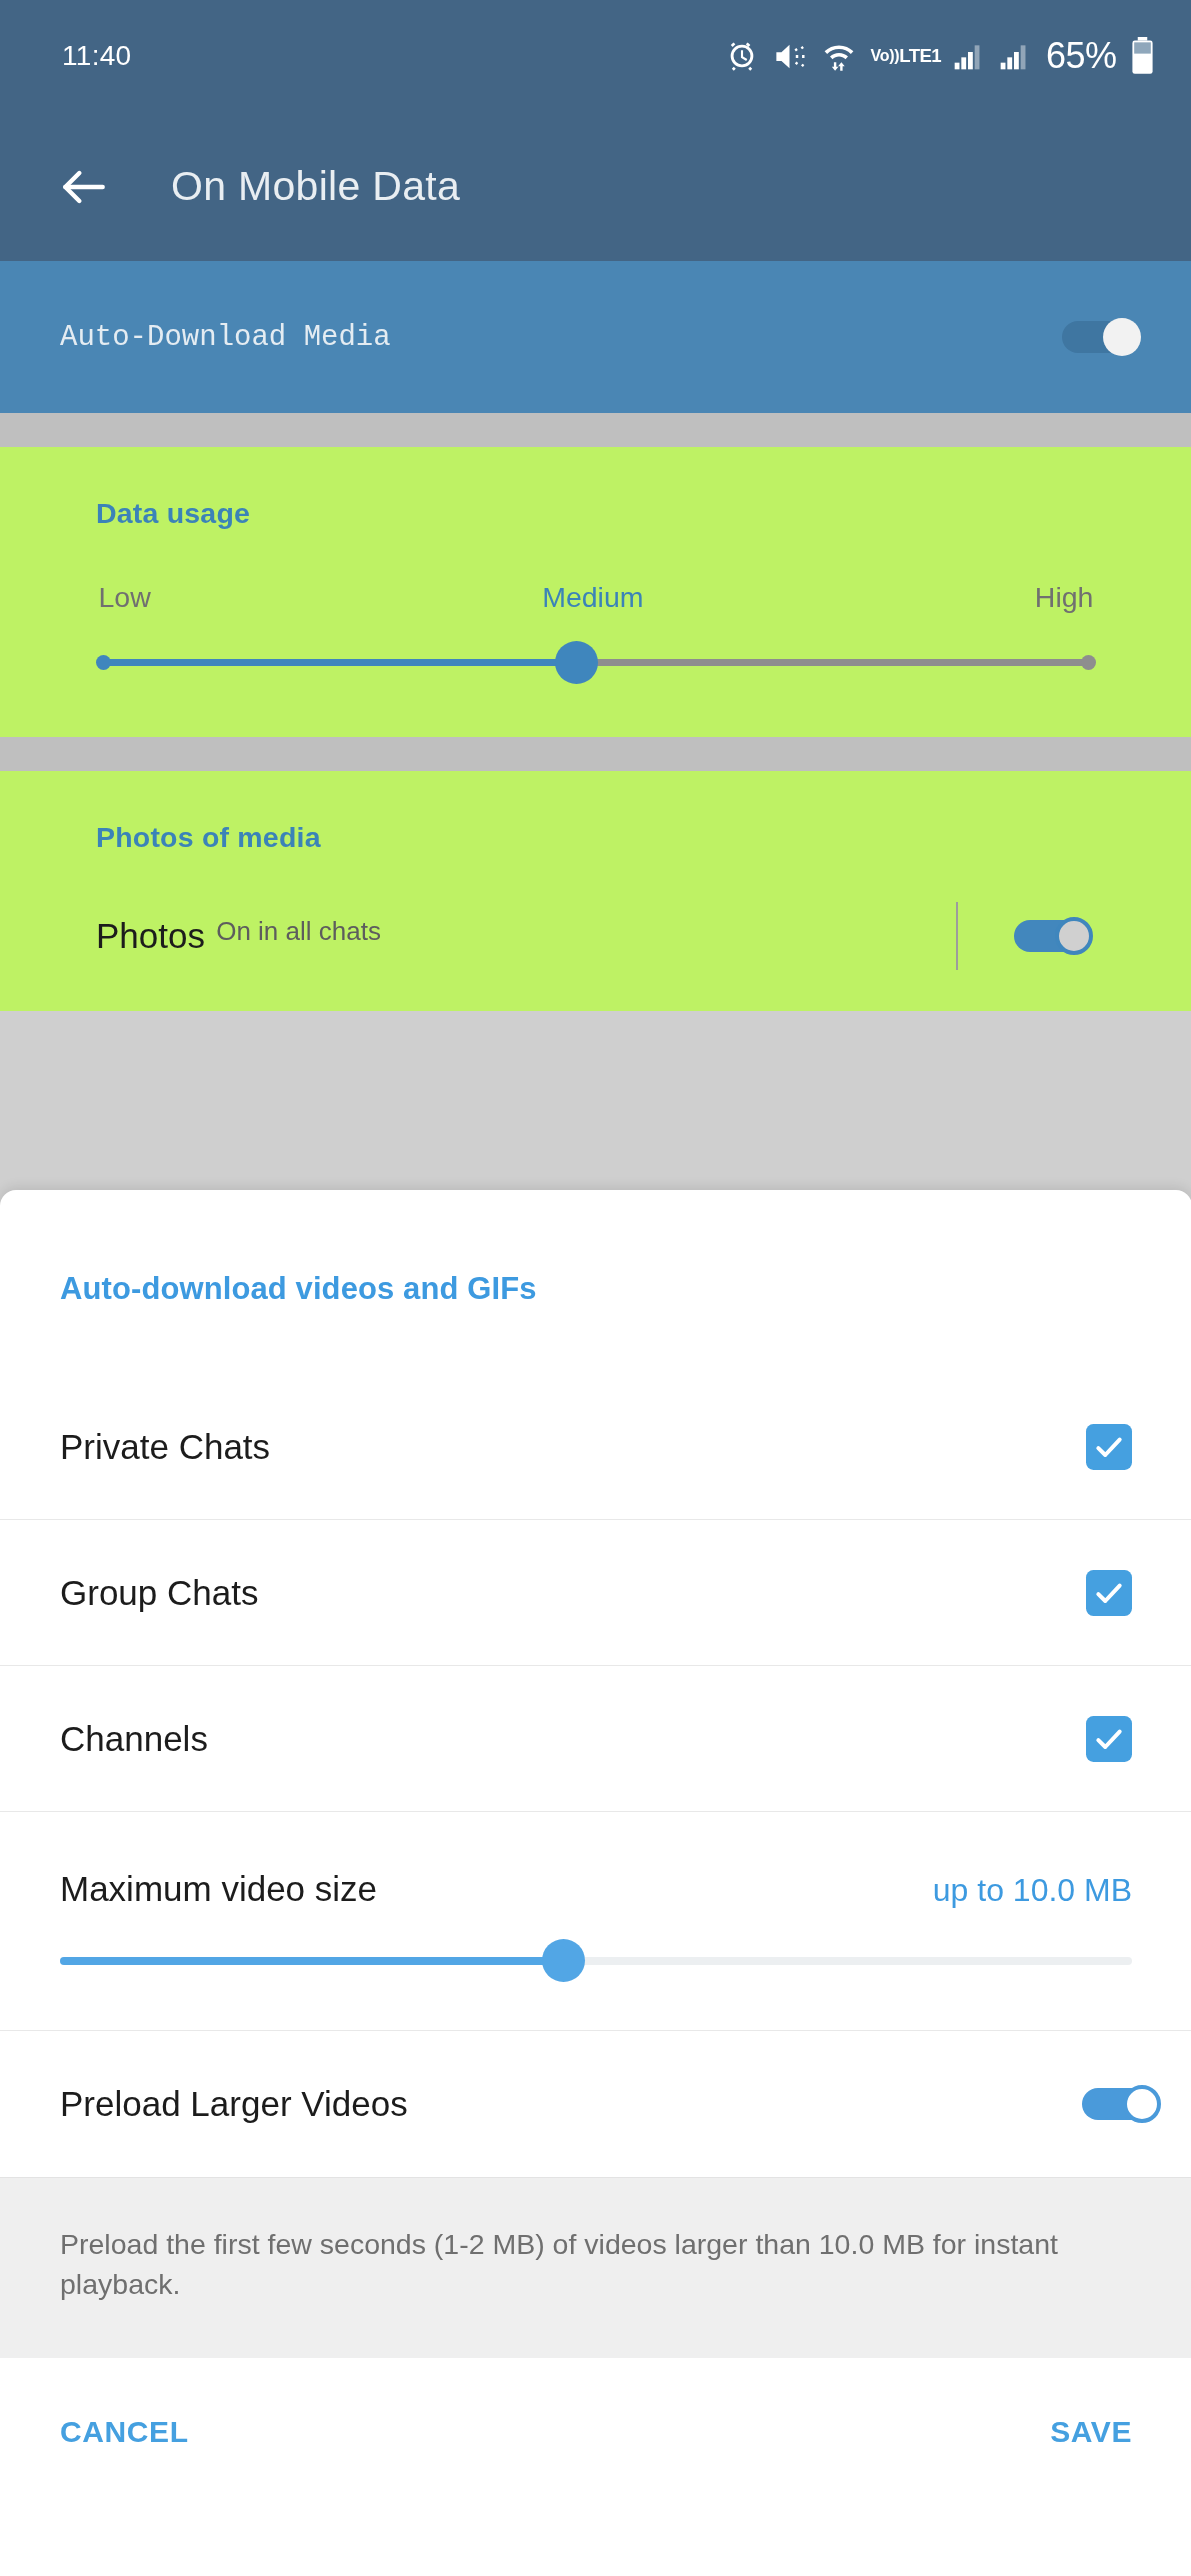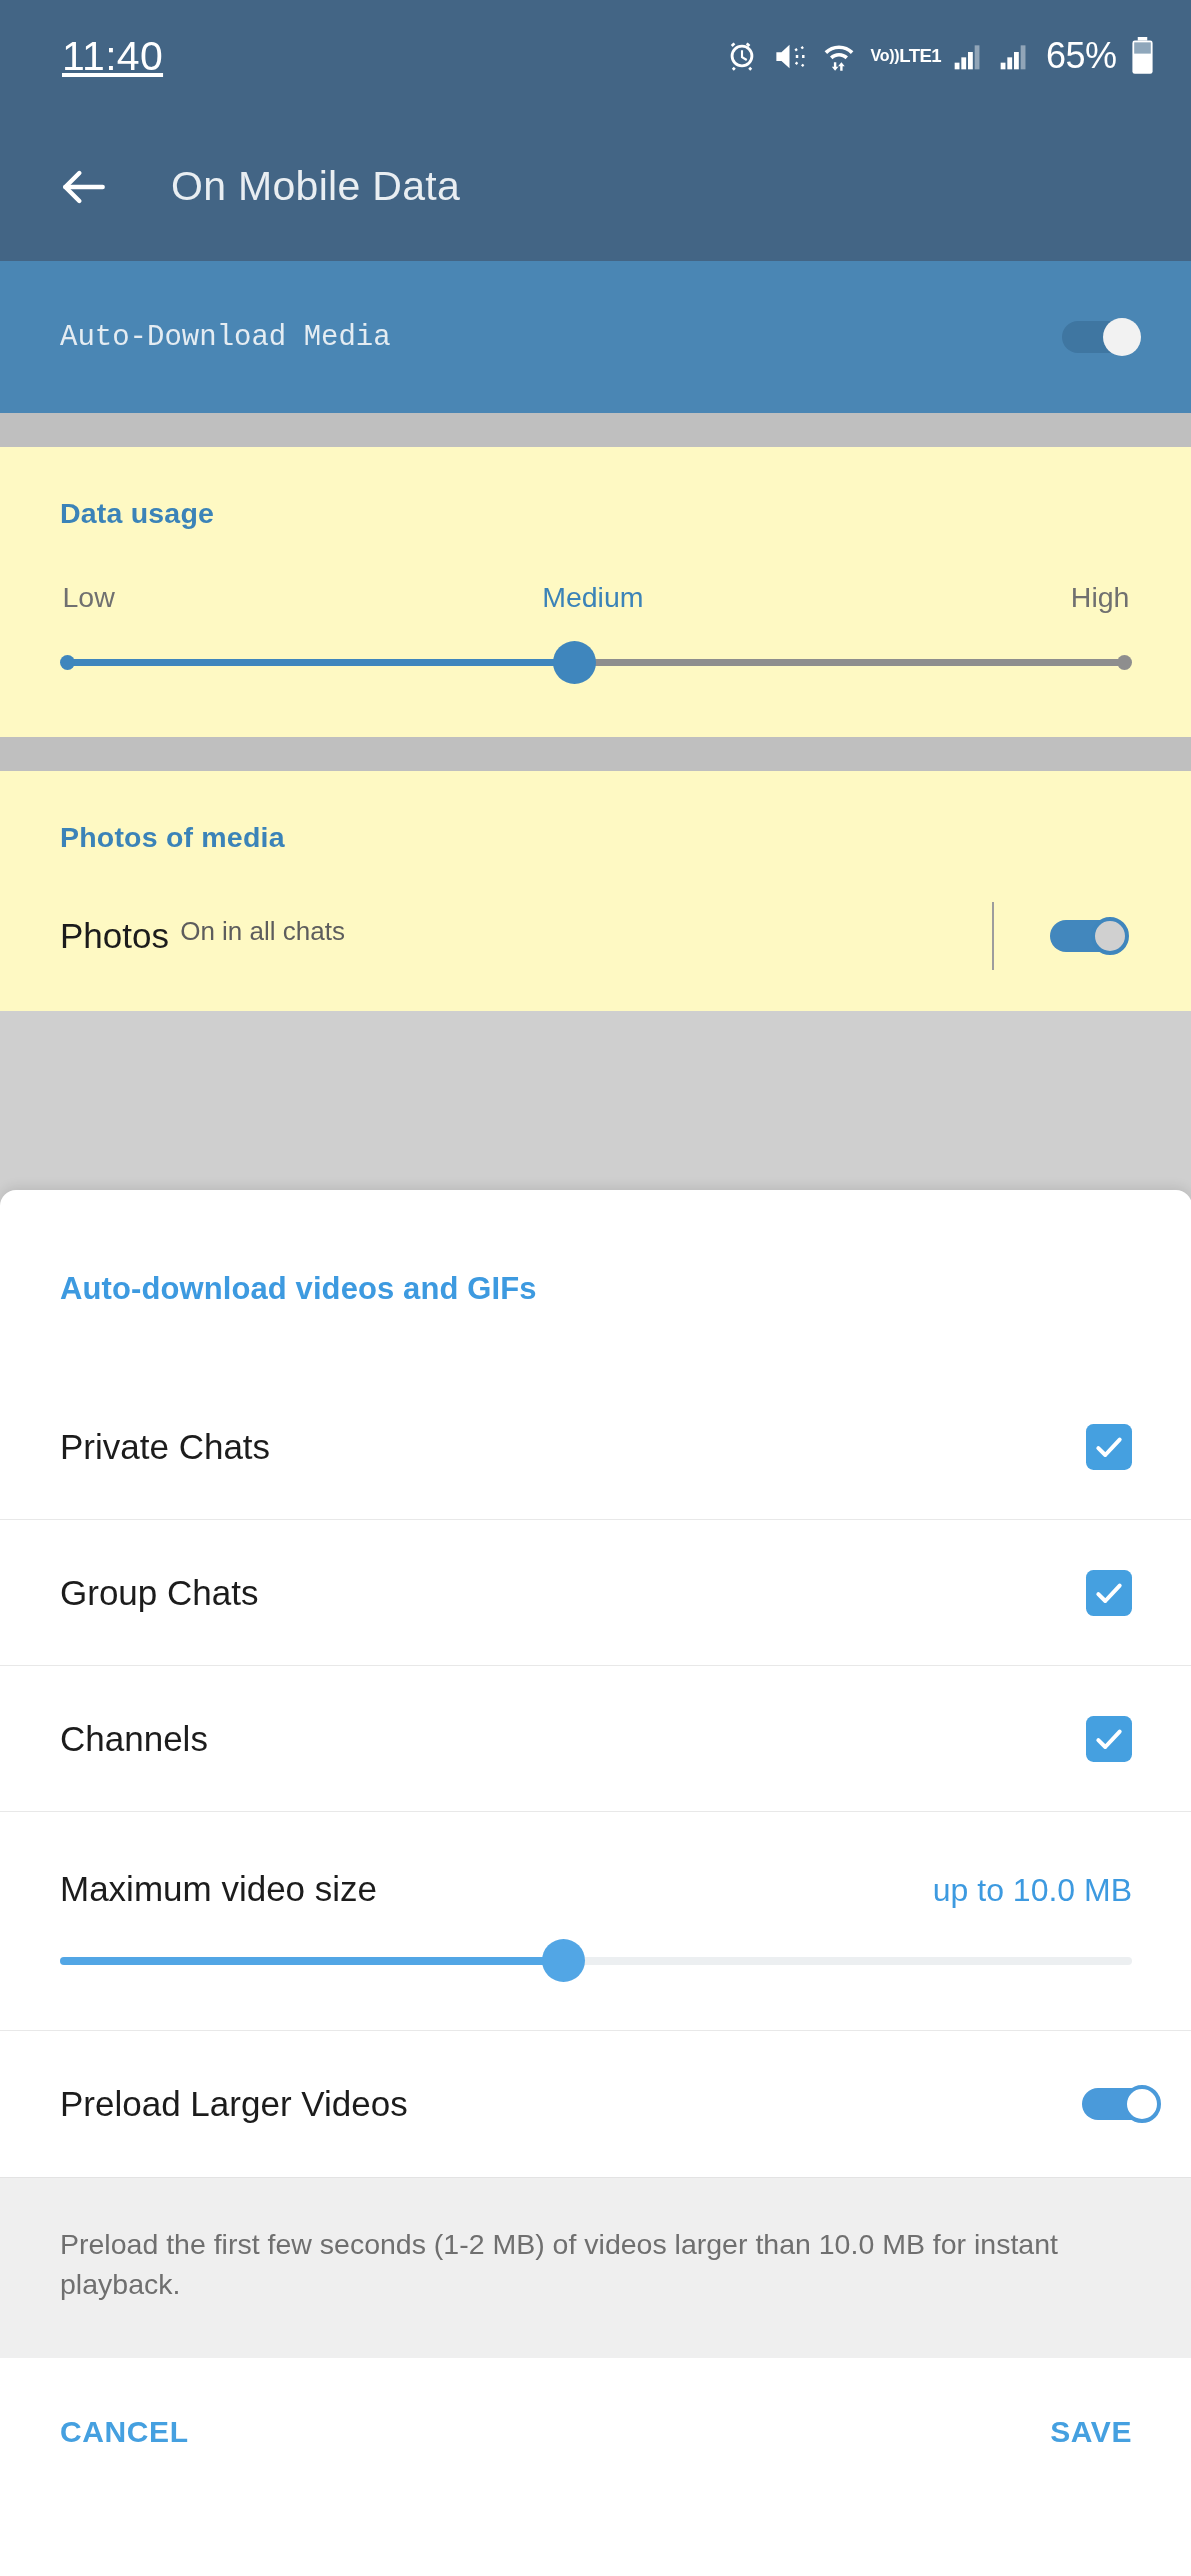--- a/index.html
+++ b/index.html
@@ -23,24 +23,23 @@
   .status-bar {
     position: relative;
     height: 112px;
     background: #436585;
     display: flex;
     align-items: center;
     padding: 0 37px 0 62px;
   }
   .status-time {
     color: #ffffff;
-    font-size: 41px;
+    font-size: 28px;
     letter-spacing: 0.3px;
     font-weight: 400;
-    text-decoration: underline;
   }
   .status-icons {
     margin-left: auto;
     display: flex;
     align-items: center;
     gap: 13.7px;
   }
   .status-icons svg { display: block; }
   .volte-block {
     display: flex;
@@ -121,22 +120,22 @@
 
   .tgl.photos .track { background: #4287bd; }
   .tgl.photos .thumb { left: 41px; background: #d0d0d0; border: 4.3px solid #3f86bd; }
 
   
   .gap {
     height: 34px;
     background: #bfbfbf;
   }
   .section {
-    background: #fef9c3;
-    padding: 0 60px;
+    background: #bef264;
+    padding: 0 96px;
   }
   .section-title {
     color: #3b83b8;
     font-size: 28.5px;
     font-weight: 700;
     padding-top: 50px;
     letter-spacing: 0.2px;
   }
 
   

